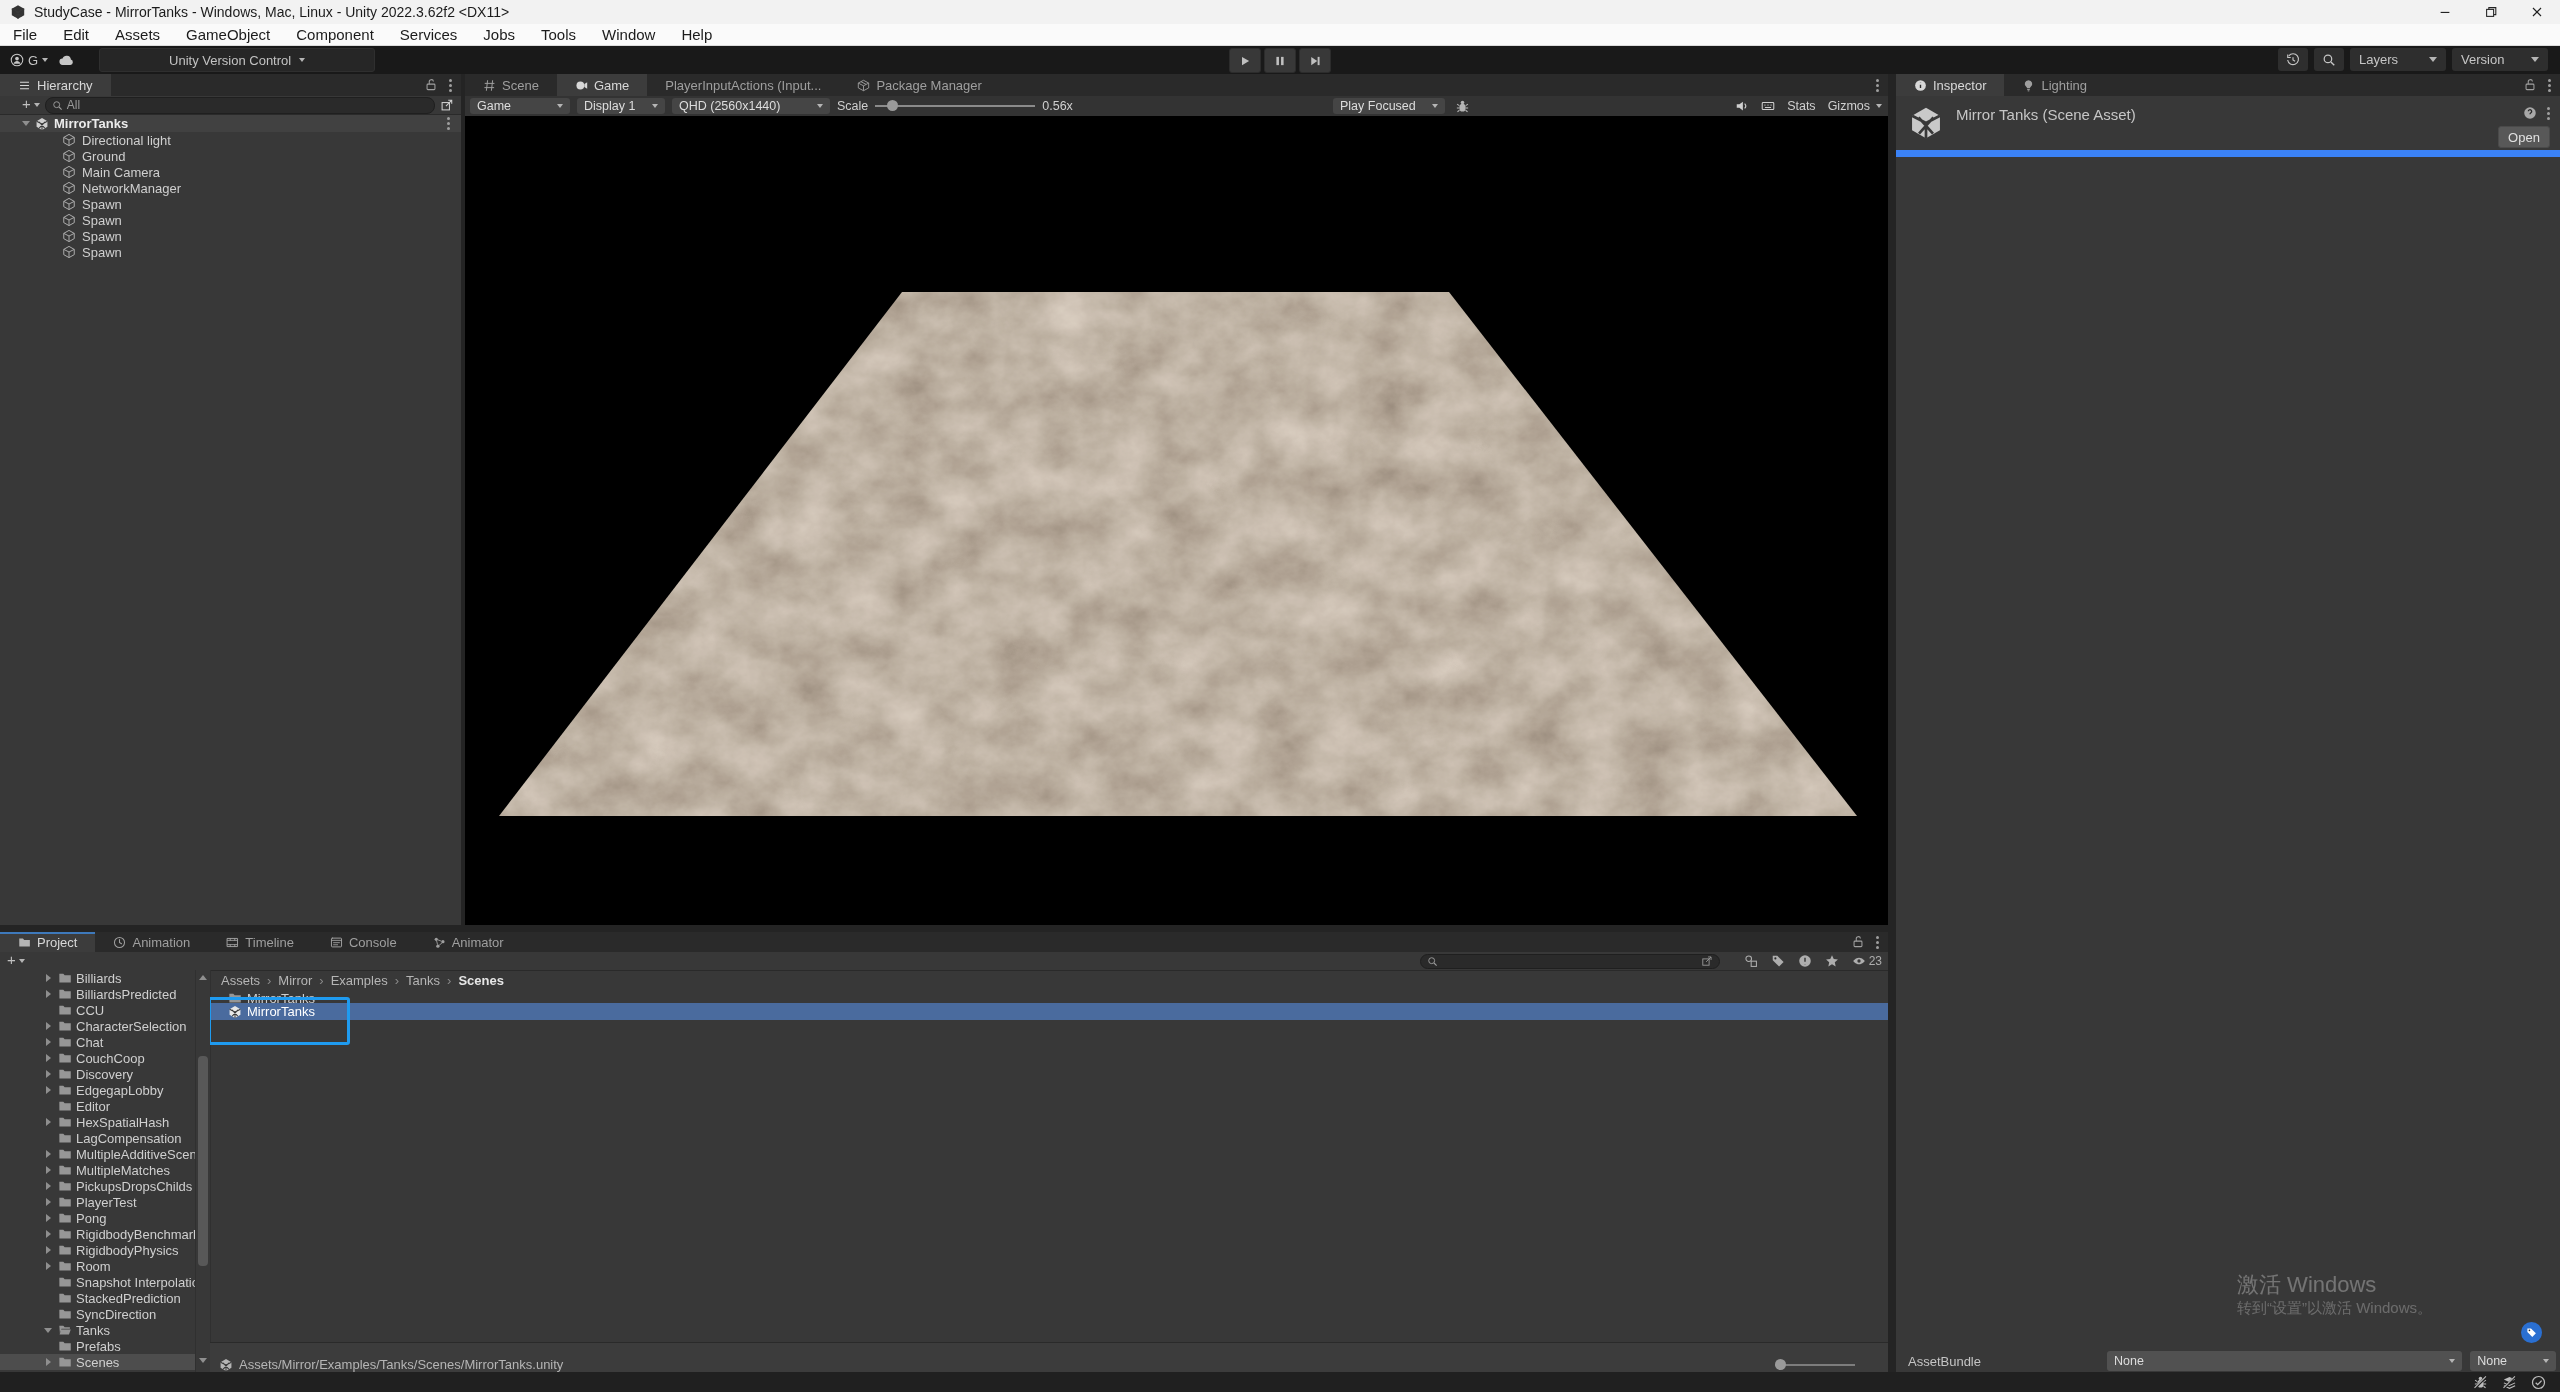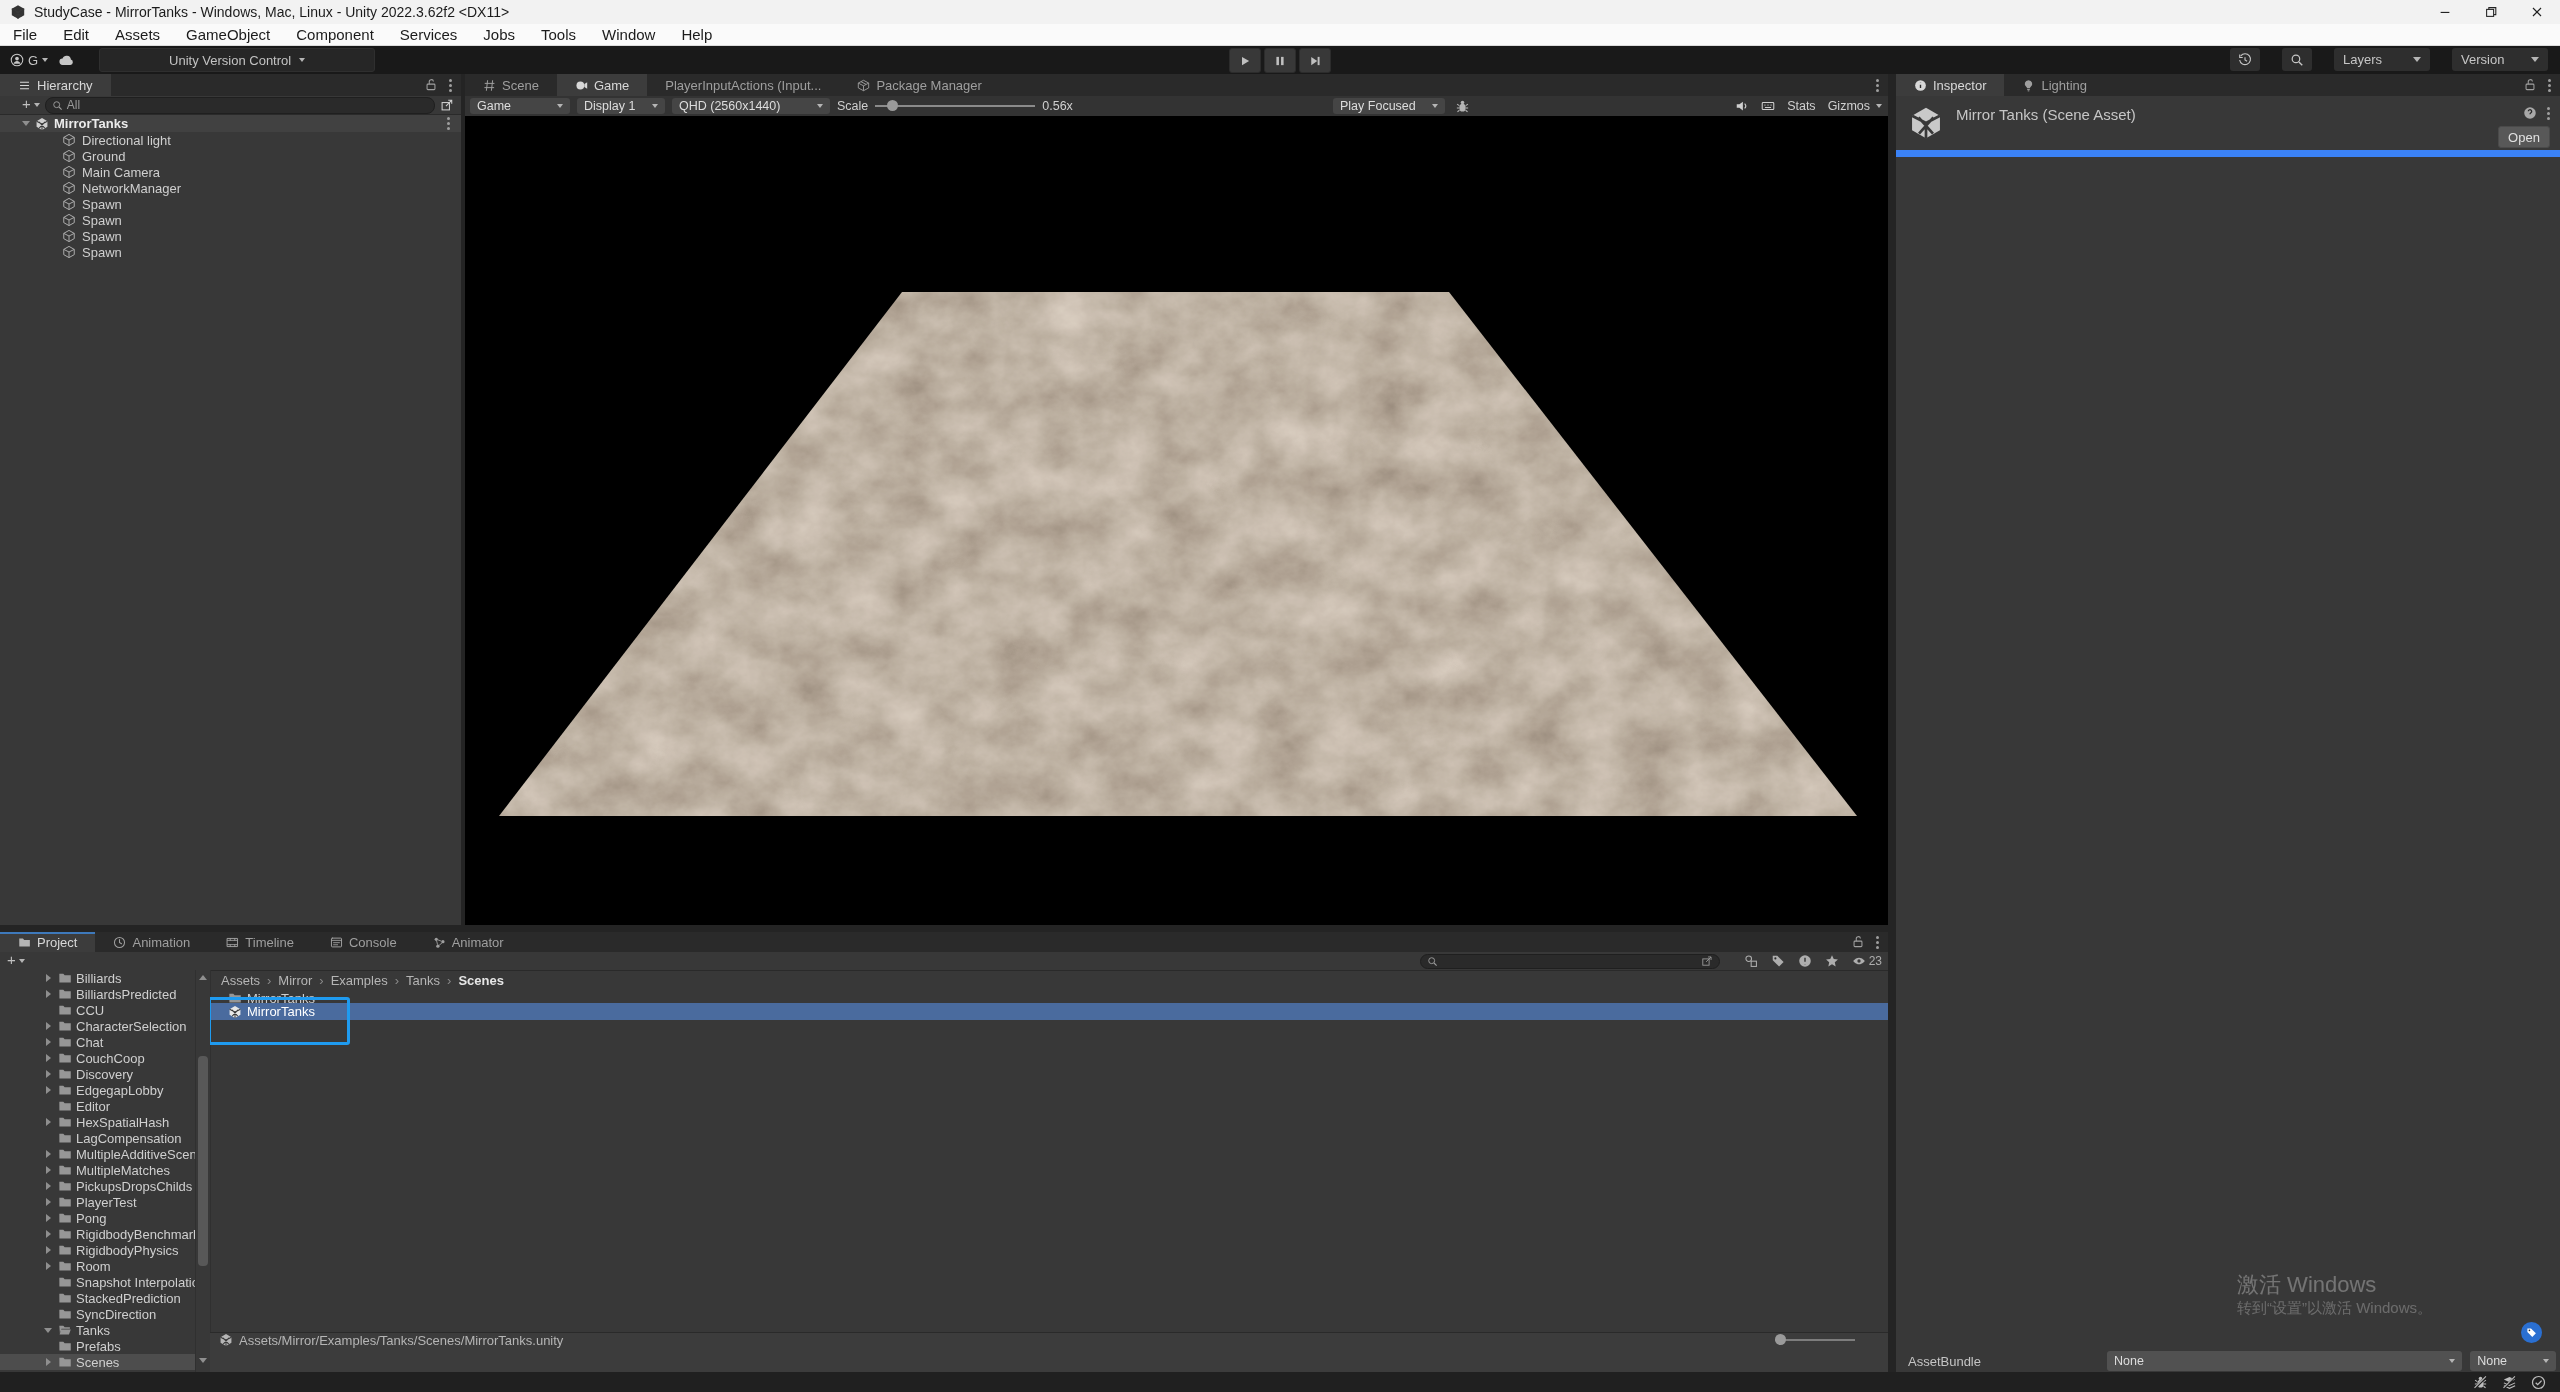--- a/index.html
+++ b/index.html
@@ -23,21 +23,21 @@
 
   
   #apptoolbar{left:0;top:46px;width:2560px;height:28px;background:#191919}
   .tb-left{position:absolute;left:10px;top:2px;height:24px;display:flex;align-items:center;gap:10px;color:#c6c6c6}
   .acct{display:flex;align-items:center;gap:4px;font-size:13px}
   .uvc-btn{background:#262626;border:1px solid #2f2f2f;border-radius:3px;height:22px;width:274px;
            display:flex;align-items:center;justify-content:center;color:#c3c3c3;font-size:13px;gap:8px;margin-left:14px}
   .tb-center{position:absolute;left:50%;top:2px;transform:translateX(-50%);display:flex;gap:3px}
   .playbtn{width:30px;height:23px;background:#383838;border:1px solid #2c2c2c;border-radius:3px;
            display:flex;align-items:center;justify-content:center;color:#bfbfbf}
-  .tb-right{position:absolute;right:12px;top:2px;display:flex;gap:22px;align-items:center}
+  .tb-right{position:absolute;right:12px;top:2px;display:flex;gap:6px;align-items:center}
   .icbtn{background:#2e2e2e;border-radius:3px;height:23px;min-width:30px;display:flex;
          align-items:center;justify-content:center;color:#c6c6c6}
   .dd-top{background:#2e2e2e;border-radius:3px;height:23px;width:78px;display:flex;align-items:center;
           justify-content:space-between;padding:0 9px;color:#c6c6c6;font-size:13px}
   .caret{width:0;height:0;border-left:4px solid transparent;border-right:4px solid transparent;
          border-top:5px solid #b5b5b5;display:inline-block;flex:none}
   .caret.sm{border-left-width:3px;border-right-width:3px;border-top-width:4px}
 
   
   .panel{position:absolute;background:#383838}
@@ -104,22 +104,22 @@
   .pright{position:absolute;left:210px;top:38px;right:0;bottom:26px;overflow:hidden}
   .crumbs{height:20px;display:flex;align-items:center;padding:0 11px;font-size:13px;color:#b5b5b5;gap:7px}
   .crumbs .crumb:last-child{color:#e6e6e6;font-weight:bold}
   .crumbs .crumb + .crumb::before{content:"›";color:#8a8a8a;margin-right:7px;font-weight:normal}
   .asset-row{display:flex;align-items:center;gap:5px;font-size:13px;color:#cfcfcf;padding-left:18px;height:16px}
   .row-clip{height:13px;overflow:hidden}
   .sel-row{position:absolute;left:0;right:0;top:33px;height:17px;background:#4a6b9e;color:#fff;
            display:flex;align-items:center;gap:5px;padding-left:18px;font-size:13px}
   .ping-box{position:absolute;left:-2px;top:27px;width:136px;height:42px;border:3px solid #1f9bf0;
             border-radius:3px;pointer-events:none}
-  .pathbar{position:absolute;left:210px;right:0;bottom:0;height:40px;background:#3c3c3c;border-top:1px solid #2a2a2a;
-           display:flex;align-items:flex-start;padding:0 9px;gap:6px;color:#b5b5b5;font-size:13px;box-sizing:border-box}
+  .pathbar{position:absolute;left:210px;right:0;bottom:0;height:30px;background:#3c3c3c;border-top:1px solid #2a2a2a;
+           display:flex;align-items:flex-end;padding:0 9px;gap:6px;color:#b5b5b5;font-size:13px;box-sizing:border-box}
   .psl{margin-left:auto;position:relative;width:80px;height:14px;margin-right:24px}
   .psl .track{position:absolute;left:0;right:0;top:6px;height:2px;background:#7d7d7d}
   .psl .knob{position:absolute;left:0;top:1px;width:11px;height:11px;border-radius:50%;background:#9a9a9a}
 
   
   #inspector{left:1896px;top:74px;width:664px;height:1298px}
   .insp-header{height:54px;border-bottom:7px solid #3b82f6;position:relative}
   .insp-title{position:absolute;left:60px;top:10px;font-size:15px;color:#c6c6c6}
   .insp-logo{position:absolute;left:12px;top:9px;width:36px;height:36px;color:#c9c9c9}
   .insp-hbtns{position:absolute;right:10px;top:10px;display:flex;gap:10px;align-items:center;color:#a8a8a8}

